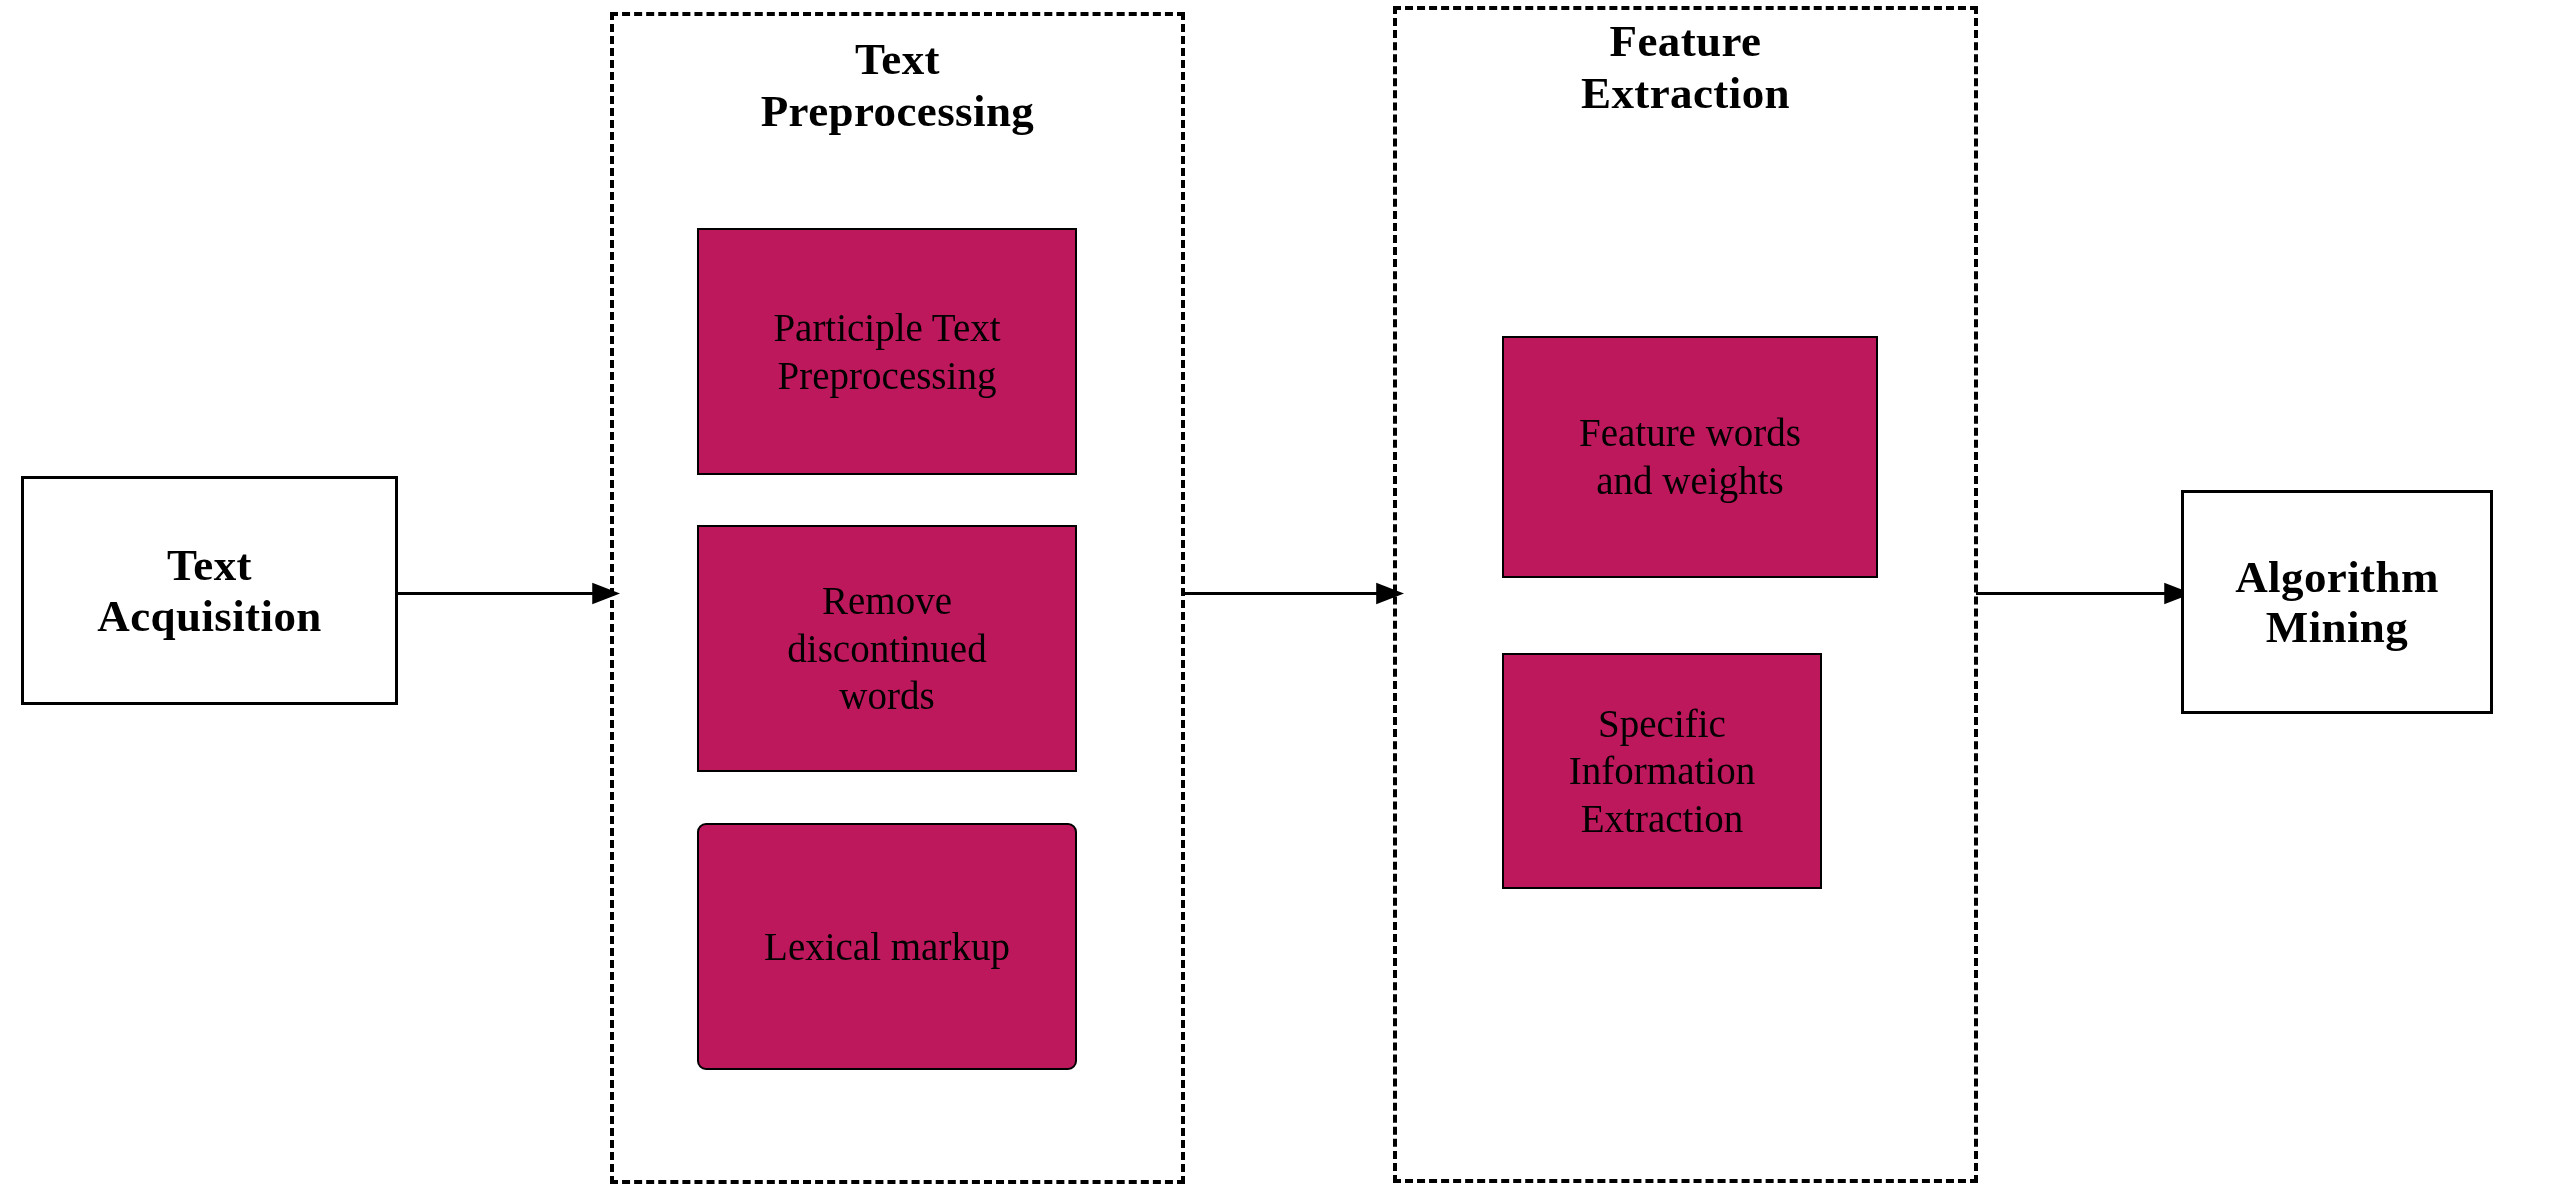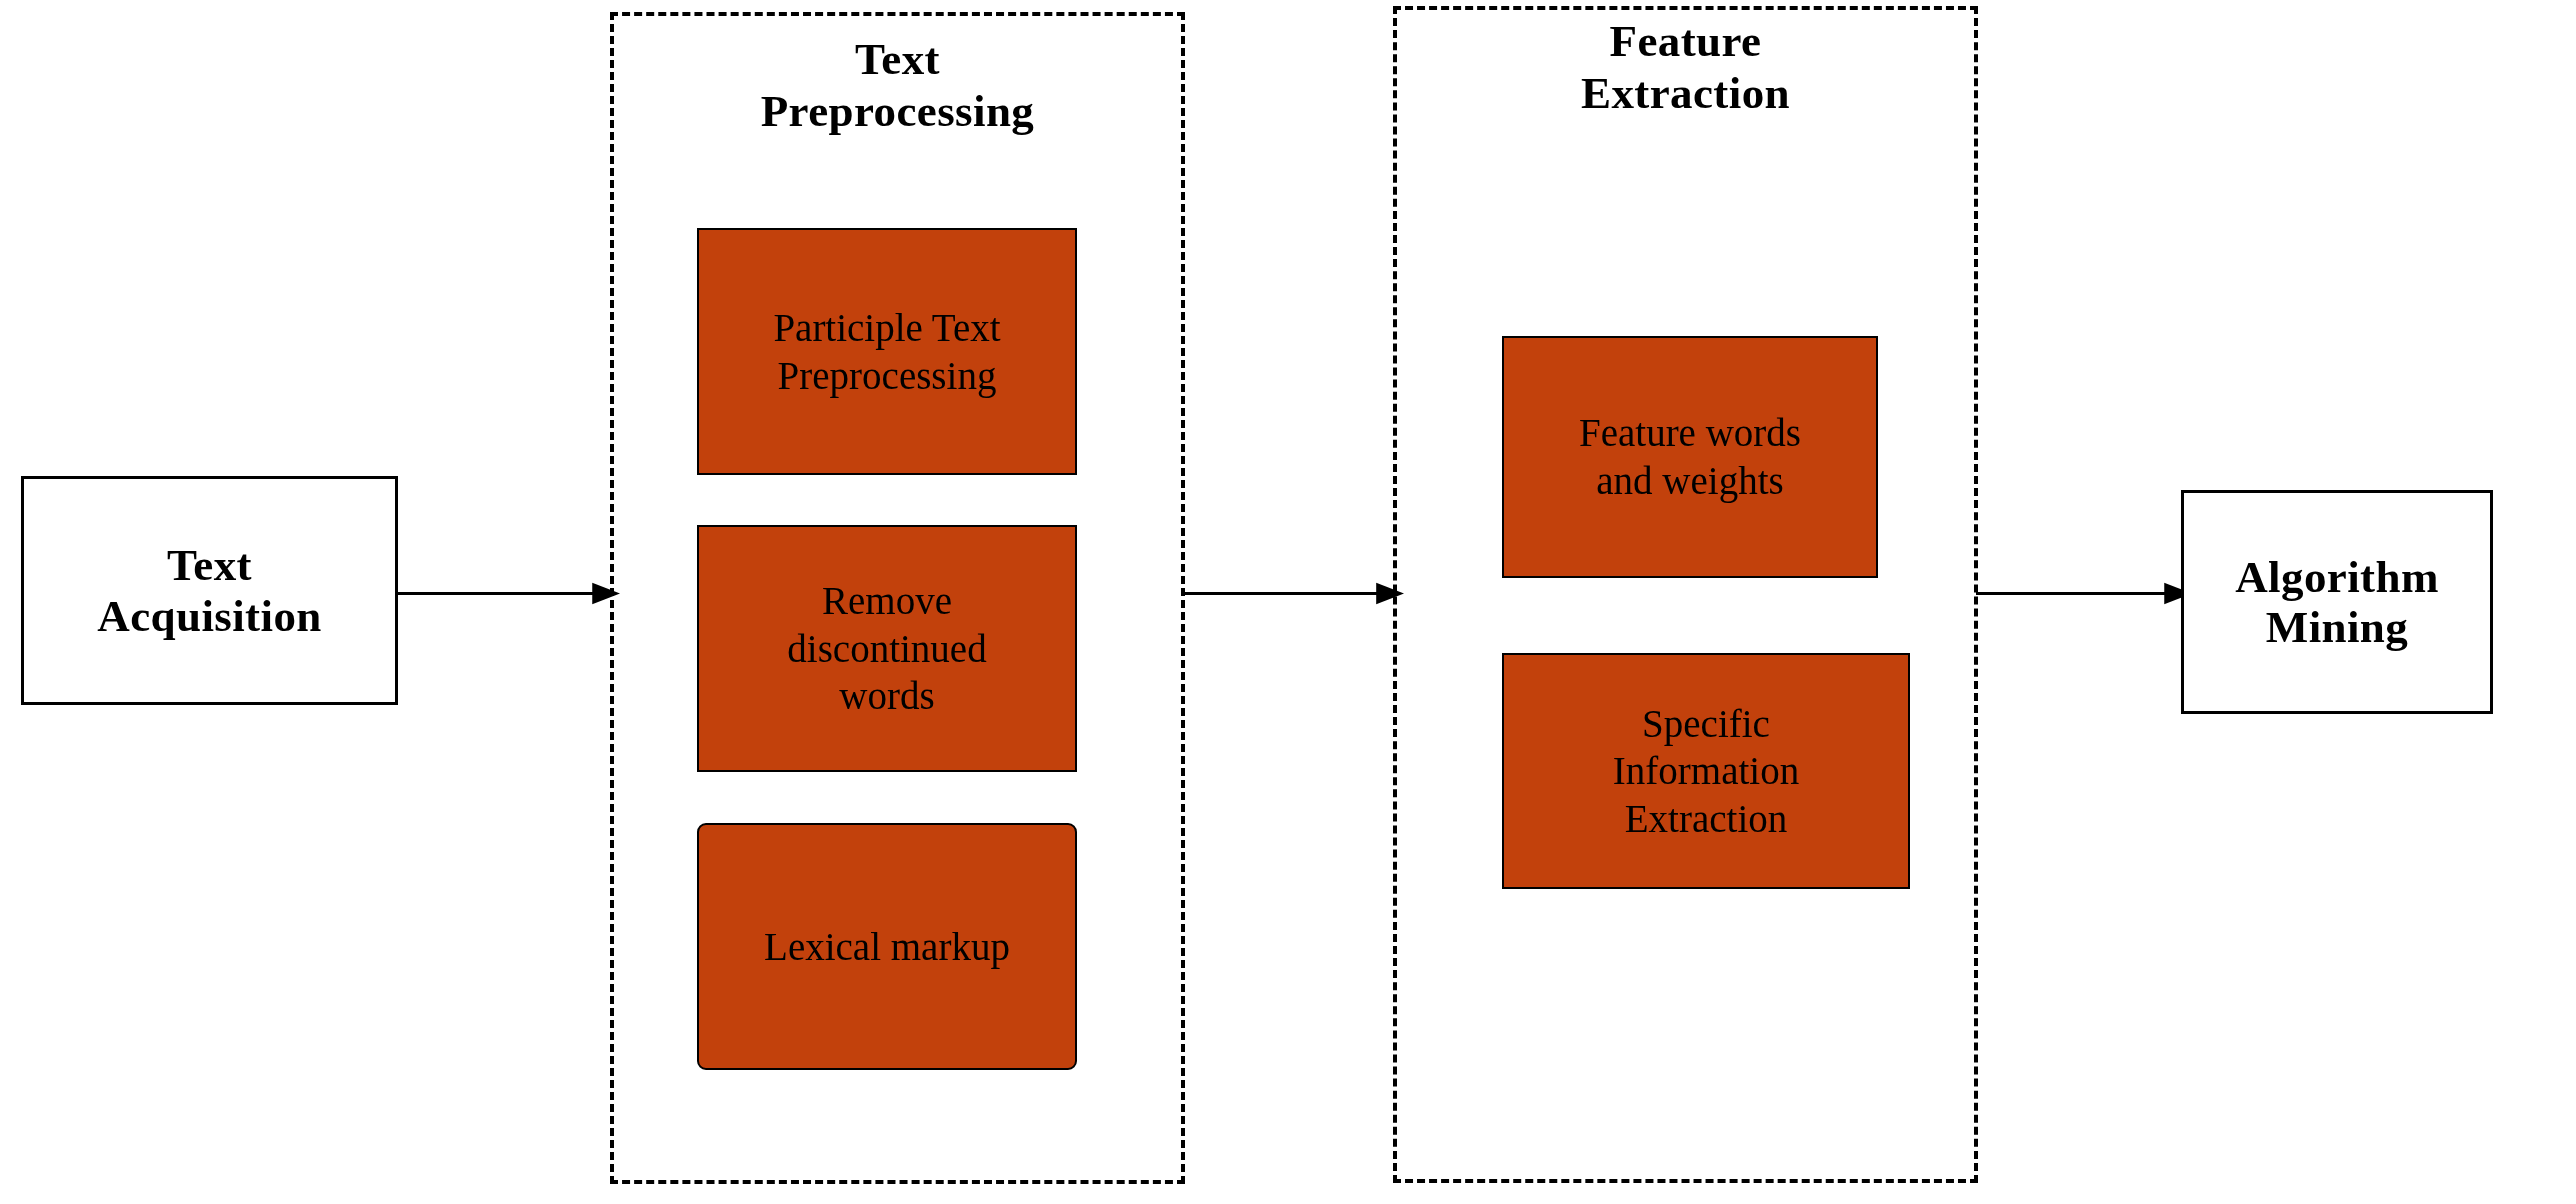--- a/index.html
+++ b/index.html
@@ -61,41 +61,41 @@
     letter-spacing: 0.4px;
   }
   #group-text-preprocessing .group-title { top: 17px; }
   #group-feature-extraction .group-title { top: 5px; }
 
   
   .inner-box {
     position: absolute;
     box-sizing: border-box;
     border: 2.3px solid #000000;
-    background: #c2410c;
+    background: #be185d;
     display: flex;
     align-items: center;
     justify-content: center;
     text-align: center;
   }
   .inner-box .label {
     font-weight: normal;
     font-size: 39px;
     line-height: 1.22;
     white-space: pre-line;
   }
 
   
   #inner-participle      { left: 697px;  top: 228px;  width: 380px; height: 247px; }
   #inner-remove-words    { left: 697px;  top: 525px;  width: 380px; height: 247px; }
   #inner-lexical-markup  { left: 697px;  top: 823px; width: 380px; height: 247px; border-radius: 9px; }
 
   
   #inner-feature-weights { left: 1502px; top: 318px;  width: 376px; height: 242px; margin-top: 18px; }
-  #inner-specific-info   { left: 1502px; top: 653px;  width: 408px; height: 236px; }
+  #inner-specific-info   { left: 1502px; top: 653px;  width: 320px; height: 236px; }
 
   
   .arrow {
     position: absolute;
     height: 23px;
   }
   .arrow svg { display: block; width: 100%; height: 100%; }
 
   #arrow-acquisition-to-preprocessing { left: 398px;  top: 582px; width: 222px; }
   #arrow-preprocessing-to-extraction  { left: 1184px; top: 582px; width: 220px; }

